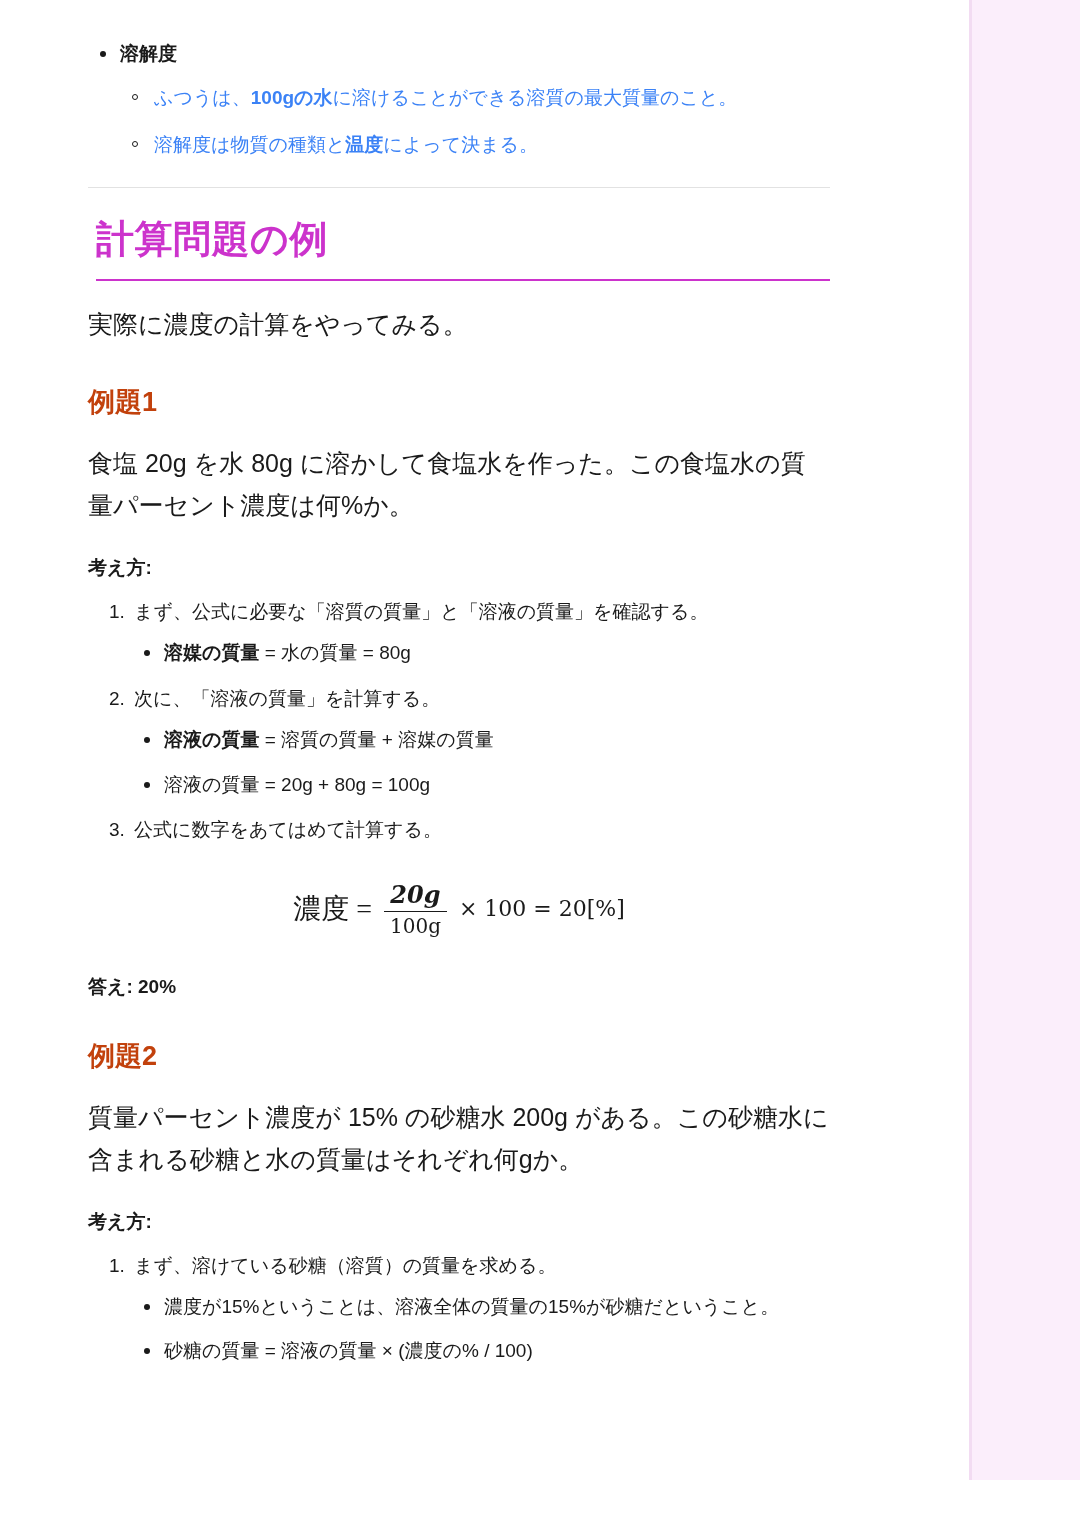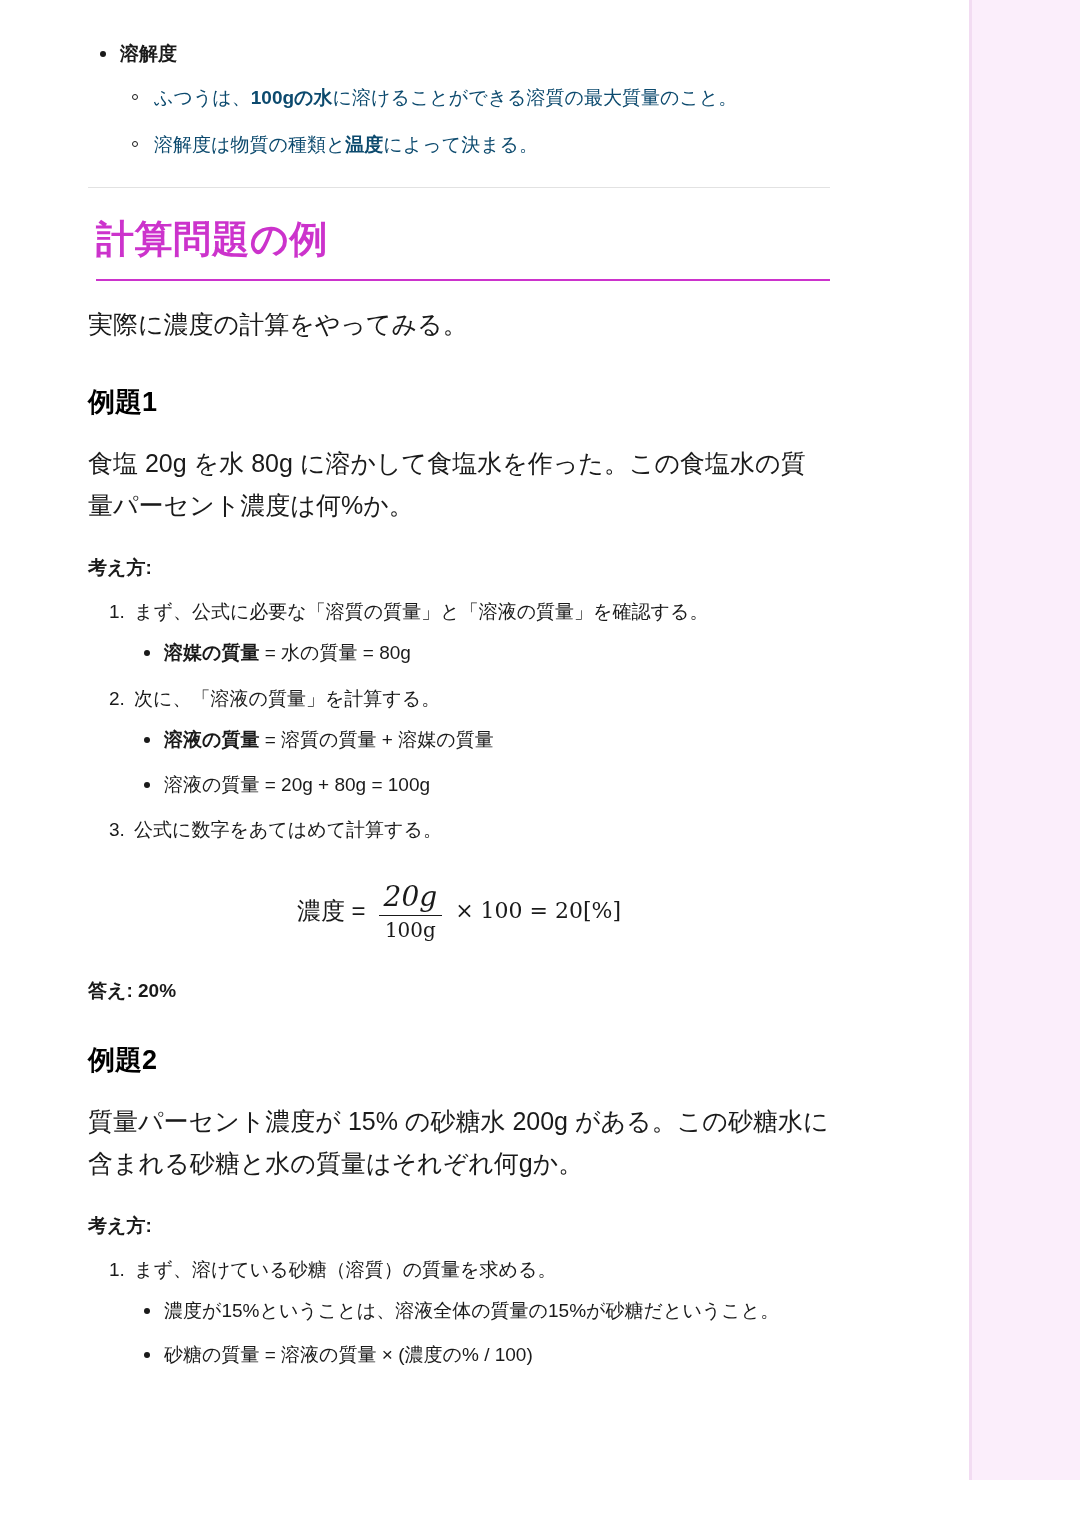--- a/index.html
+++ b/index.html
@@ -79,21 +79,21 @@
     padding: 0;
     font-weight: normal;
   }
   ul.lvl2 > li {
     position: relative;
     padding-left: 34px;
     font-size: 19px;
     font-weight: normal;
     line-height: 1.55;
     margin-bottom: 18px;
-    color: #0c4a6e;
+    color: #3b82f6;
   }
   ul.lvl2 > li::before {
     content: "";
     position: absolute;
     left: 12px;
     top: 11px;
     width: 6px;
     height: 6px;
     border-radius: 50%;
     border: 1.5px solid #1a1a1a;
@@ -113,21 +113,21 @@
     font-size: 38px;
     color: #cc33cc;
     margin: 24px 0 0 8px;
     padding: 0 0 14px 0;
     border-bottom: 2px solid #cc33cc;
     font-weight: bold;
     letter-spacing: 0.5px;
   }
   h2.sub-title {
     font-size: 27px;
-    color: #000000;
+    color: #c2410c;
     margin: 38px 0 18px 0;
     font-weight: bold;
   }
 
   p.para {
     font-size: 25px;
     line-height: 1.7;
     margin: 22px 0 0 0;
   }
   p.bold-label {
@@ -185,29 +185,30 @@
   .frac {
     display: inline-flex;
     flex-direction: column;
     align-items: center;
     vertical-align: middle;
     margin: 0 4px;
   }
   .frac .num {
     font-style: italic;
     padding: 0 6px 2px 6px;
-    font-size: 28px;
+    font-size: 24px;
+    font-weight: bold;
   }
   .frac .den {
     border-top: 1px solid #1a1a1a;
     padding: 2px 6px 0 6px;
     font-size: 20px;
     text-align: right;
   }
-  .fm-label { font-family: Liberation Sans, sans-serif; font-size: 24px; }
+  .fm-label { font-family: Liberation Serif, serif; font-size: 28px; }
 
   p.answer {
     font-size: 19px;
     font-weight: bold;
     margin: 36px 0 16px 0;
   }
 </style>
 </head>
 <body>
 

